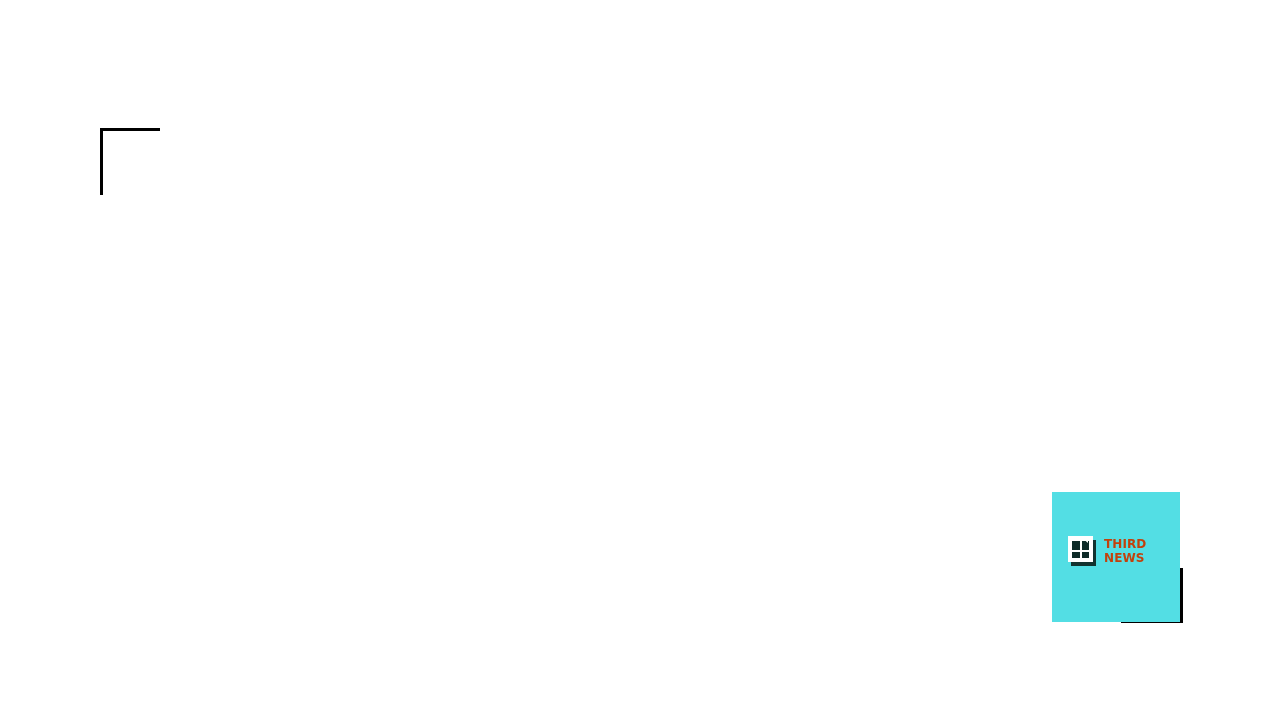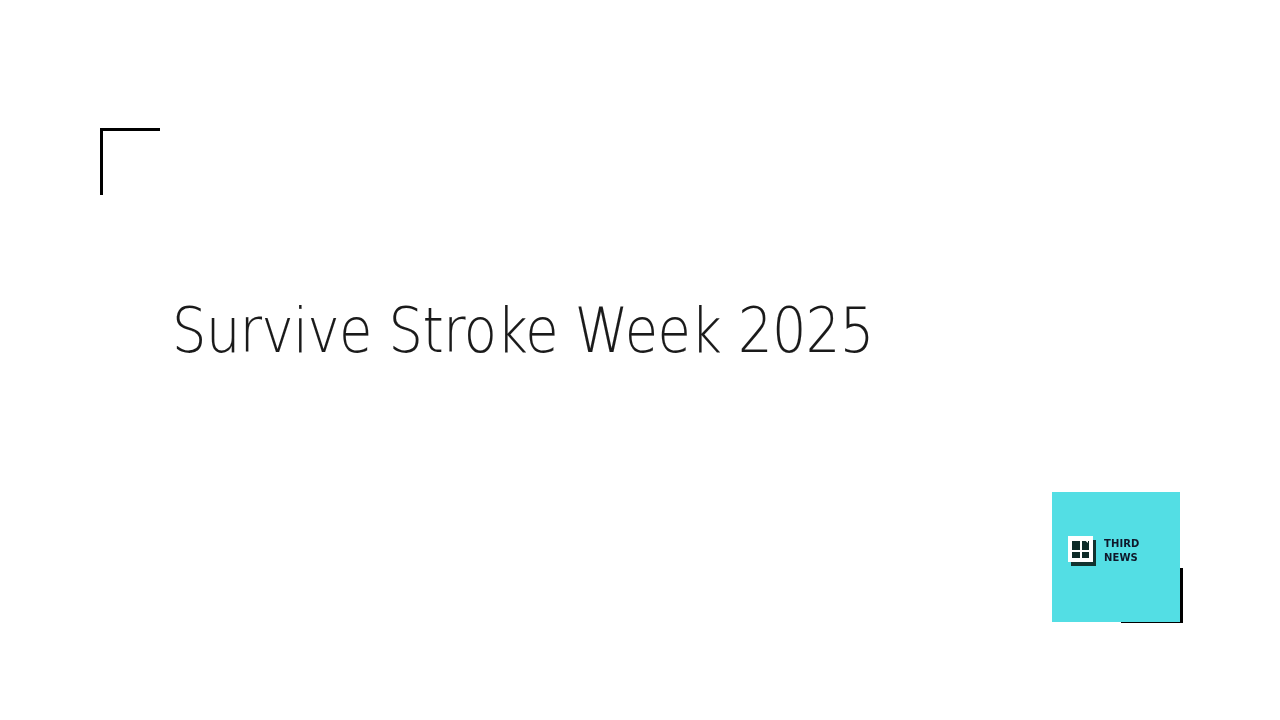--- a/index.html
+++ b/index.html
@@ -159,42 +159,39 @@
     left: 13px;
     top: 1px;
     width: 7px;
     height: 6px;
     background: #ffffff;
     clip-path: polygon(100% 0, 100% 100%, 0 0);
   }
   #logo-wordmark {
     font-family: "DejaVu Sans", "Liberation Sans", sans-serif;
     font-weight: bold;
-    font-size: 10px;
+    font-size: 12px;
     line-height: 14px;
     letter-spacing: 0.1px;
-    color: #0f172a;
+    color: #c2410c;
   }
   #logo-wordmark .line {
     display: block;
   }
 </style>
 </head>
 <body>
 
 <div id="slide">
 
   <div id="corner-bracket">
     <div class="arm-h"></div>
     <div class="arm-v"></div>
   </div>
 
-  <div id="title-block">
-    <h1 id="slide-title">Survive Stroke Week 2025</h1>
-  </div>
 
   <div id="brand-block">
     <div id="brand-shadow-v"></div>
     <div id="brand-shadow-h"></div>
     <div id="brand-square"></div>
 
     <div id="brand-logo">
       <div id="logo-mark">
         <div class="page-shadow"></div>
         <div class="page-face"></div>

